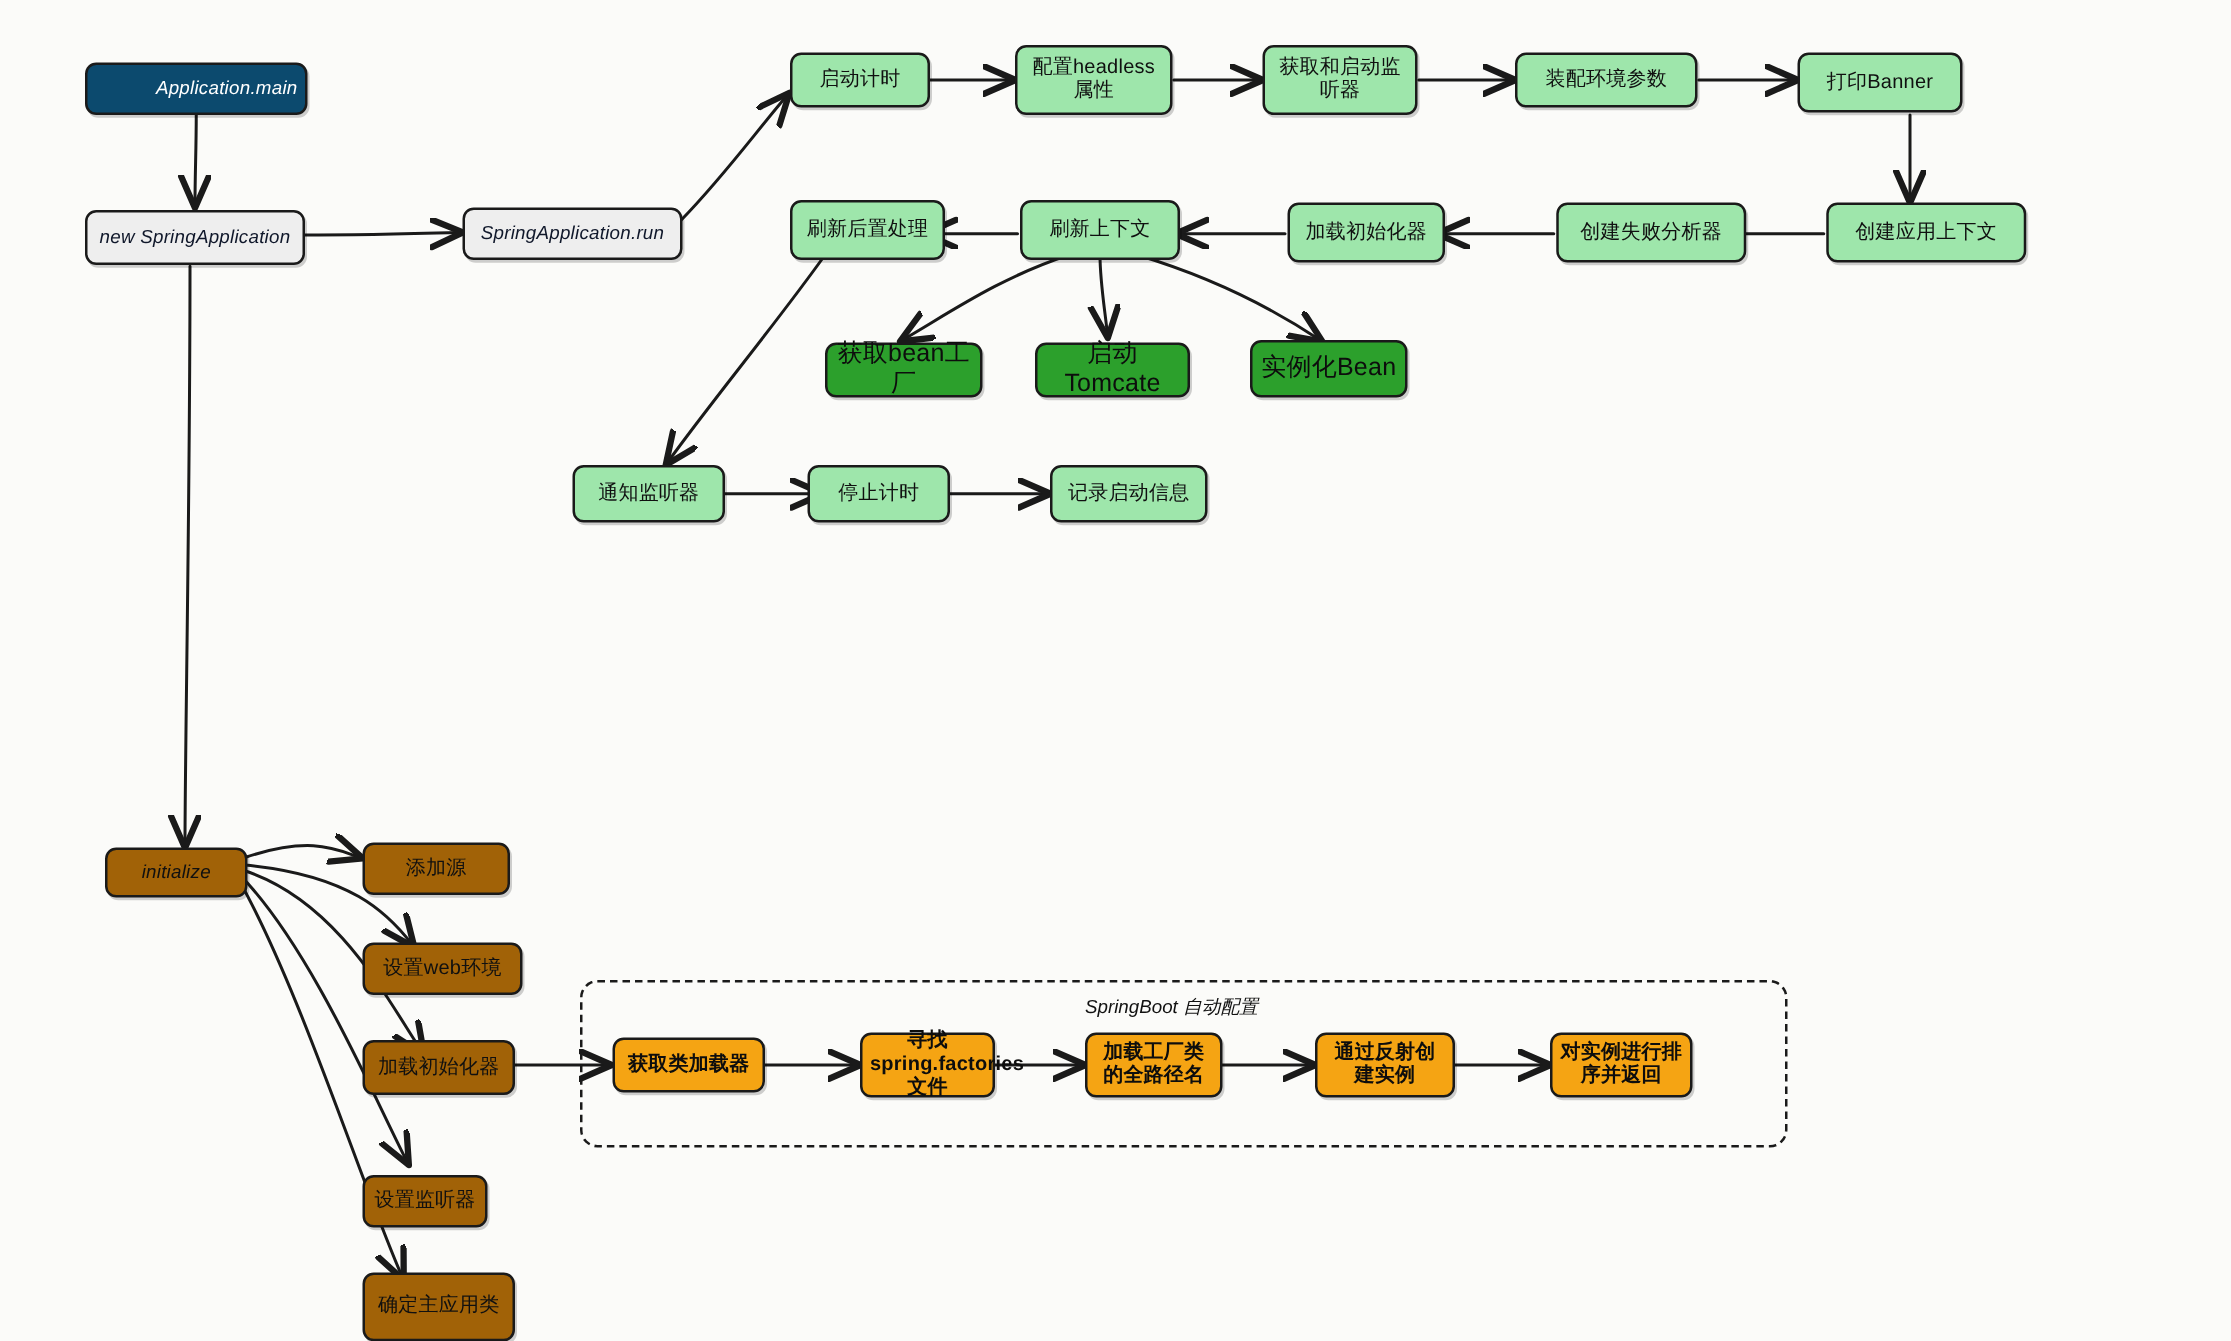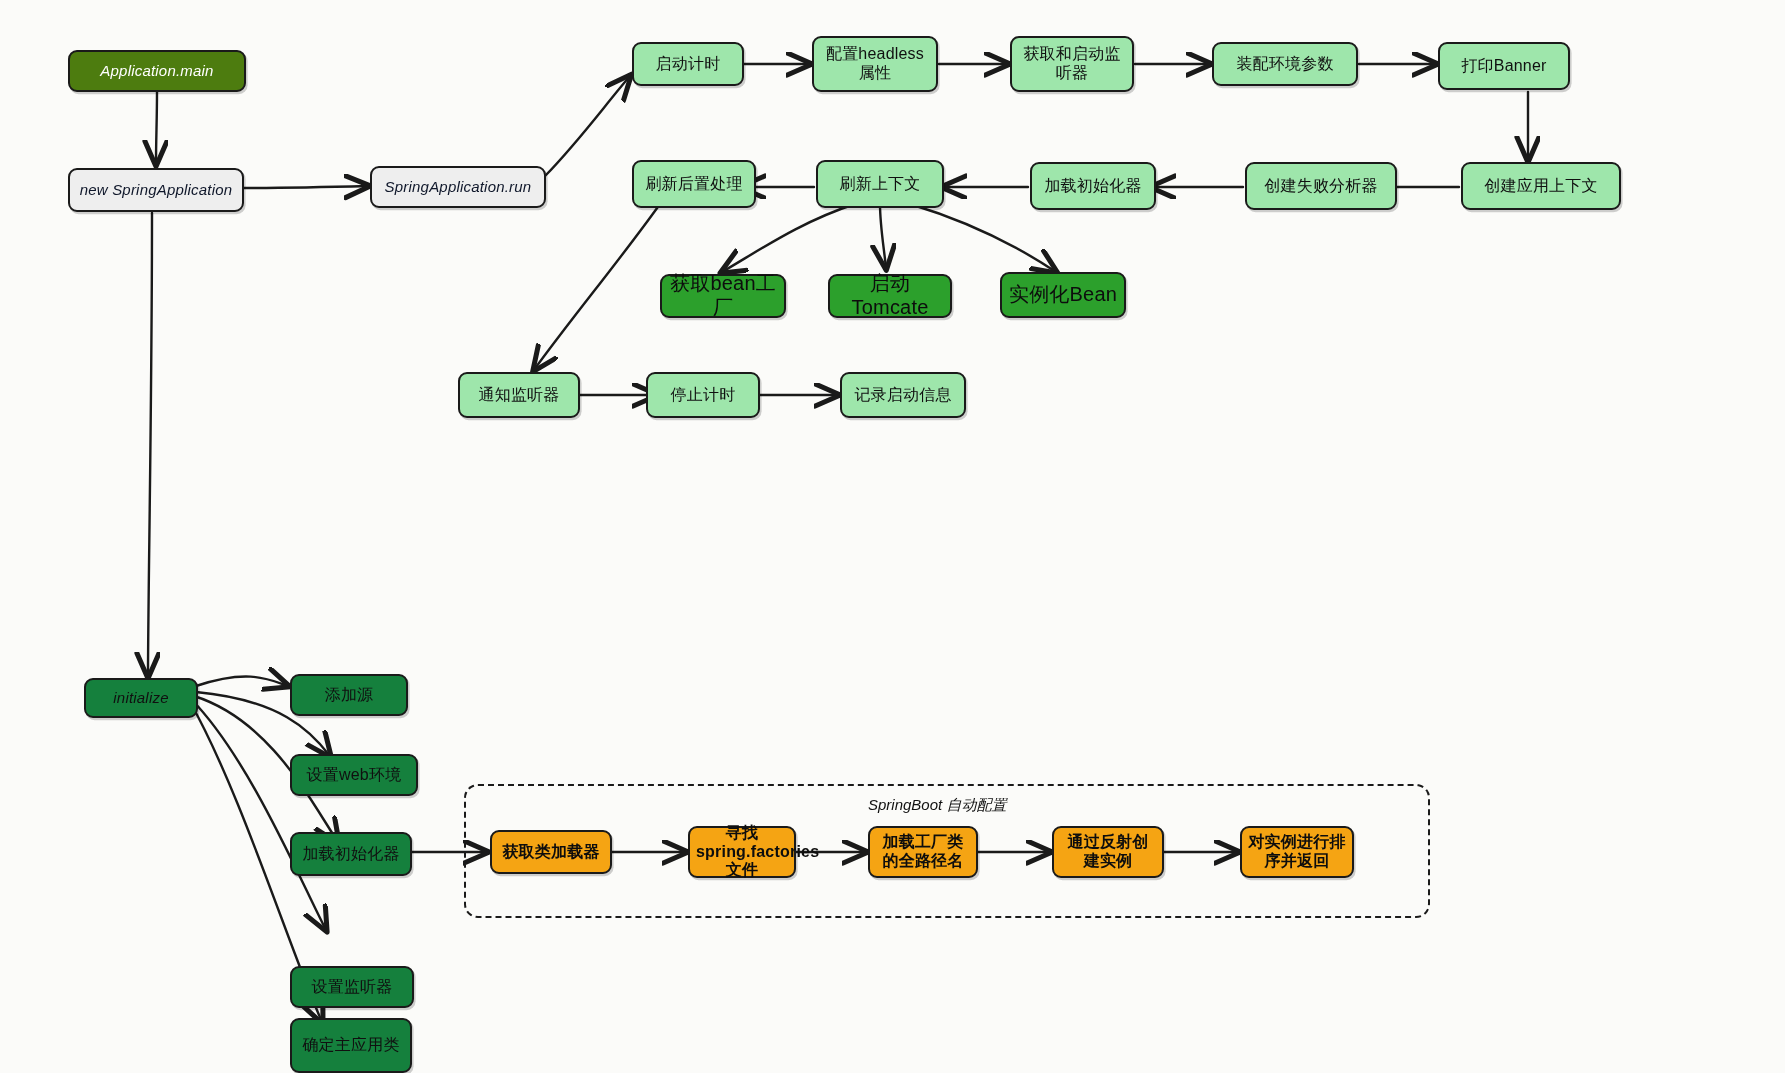--- a/index.html
+++ b/index.html
@@ -22,25 +22,25 @@
     border:2.3px solid #1a1a1a;
     border-radius:9px;
     line-height:1.18;
     padding:3px 6px;
     letter-spacing:0.2px;
     box-shadow:1.6px 2.2px 0 rgba(0,0,0,0.18);
   }
   .node span{display:block;width:100%;}
 
   
-  .n-dark{background:#4d7c0f;color:#ffffff;font-style:italic;font-size:15px;}
+  .n-dark{background:#0c4a6e;color:#ffffff;font-style:italic;font-size:15px;text-align:right;}
   .n-grey{background:#eeeeee;color:#0f172a;font-style:italic;font-size:15px;}
   .n-green{background:#9ee6ab;color:#101010;font-size:16px;}
   .n-darkgreen{background:#2ca02c;color:#0d0d0d;font-size:20px;}
-  .n-yellow{background:#15803d;color:#101010;font-size:16px;}
+  .n-yellow{background:#a16207;color:#101010;font-size:16px;}
   .n-orange{background:#f5a413;color:#0d0d0d;font-size:16px;font-weight:600;}
   .n-yellow.italicish{font-style:italic;font-size:15px;}
 
   .group-box{
     position:absolute;
     border:2.6px dashed #1a1a1a;
     border-radius:14px;
     box-sizing:border-box;
     background:transparent;
   }
@@ -193,21 +193,21 @@
   </div>
 
   <div class="node n-yellow" style="left:290px;top:754px;width:128px;height:42px;">
     <span>设置web环境</span>
   </div>
 
   <div class="node n-yellow" style="left:290px;top:832px;width:122px;height:44px;">
     <span>加载初始化器</span>
   </div>
 
-  <div class="node n-yellow" style="left:290px;top:966px;width:124px;height:42px;">
+  <div class="node n-yellow" style="left:290px;top:940px;width:100px;height:42px;">
     <span>设置监听器</span>
   </div>
 
   <div class="node n-yellow" style="left:290px;top:1018px;width:122px;height:55px;">
     <span>确定主应用类</span>
   </div>
 
   <div class="group-box" style="left:464px;top:784px;width:966px;height:134px;"></div>
   <div class="group-label" style="left:868px;top:796px;">SpringBoot 自动配置</div>
 

